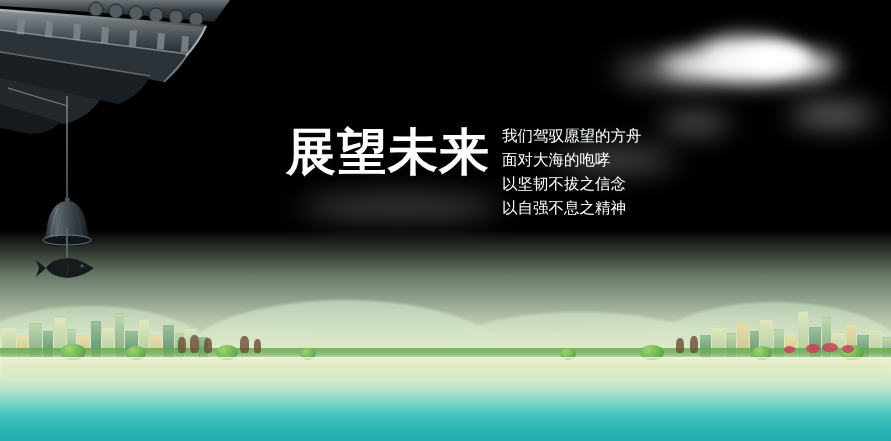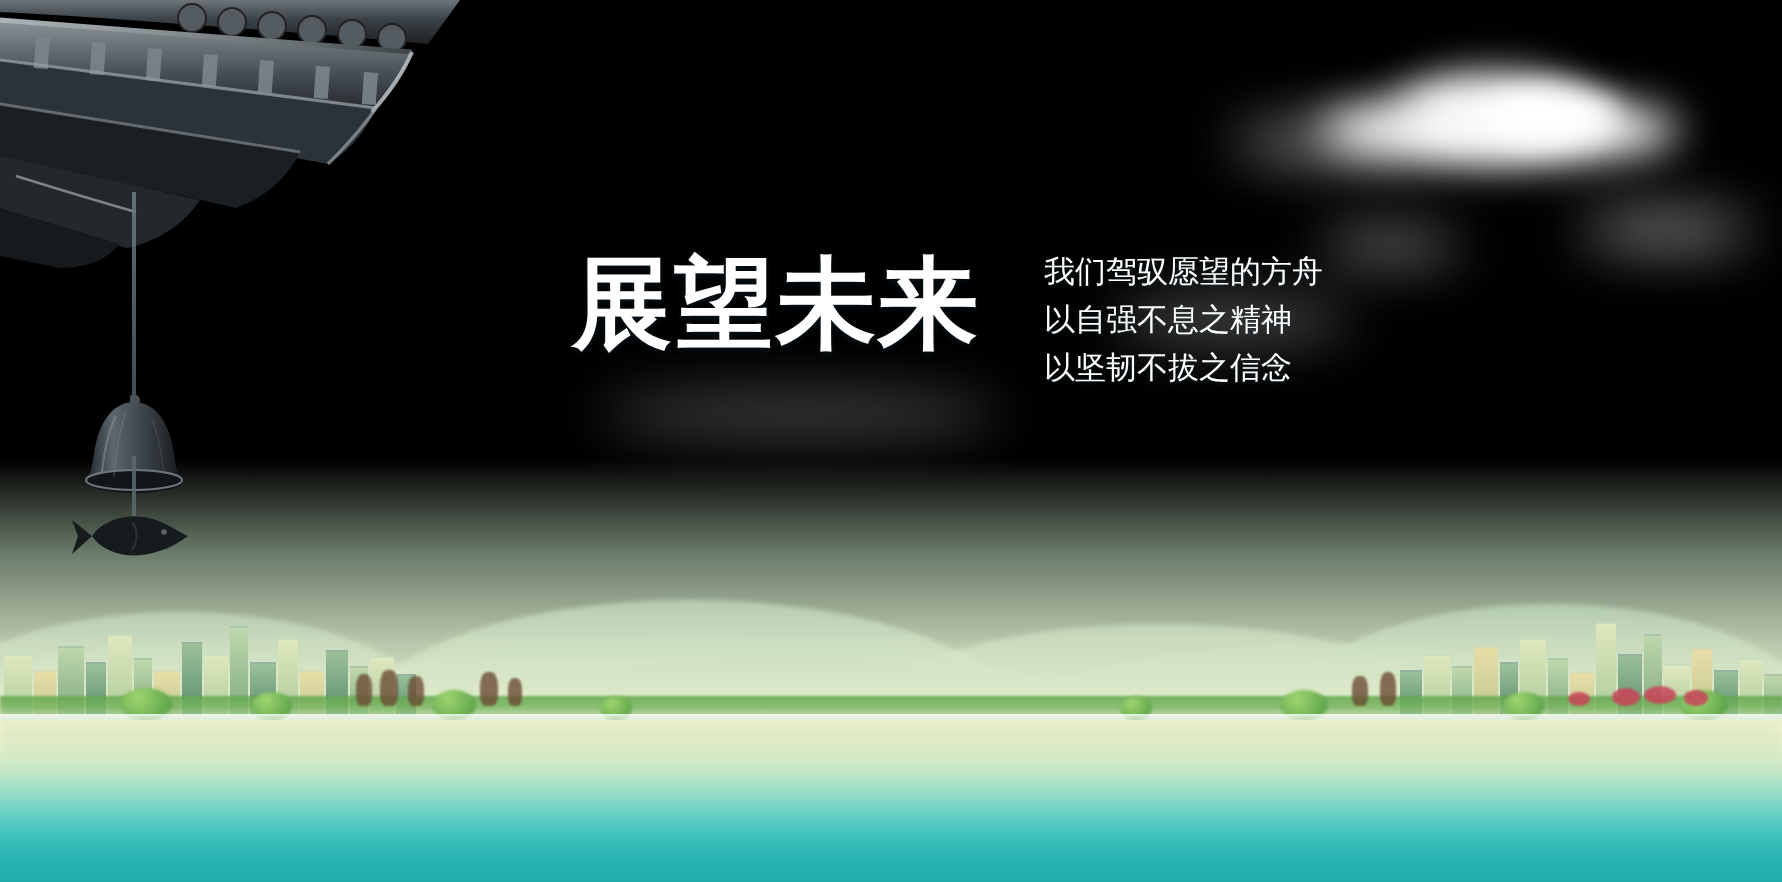--- a/index.html
+++ b/index.html
@@ -169,21 +169,21 @@
     font-weight: bold;
     color: #ffffff;
     letter-spacing: 1px;
     line-height: 56px;
     white-space: nowrap;
     text-shadow: 0 1px 3px rgba(20,60,80,.35);
     text-align: right;
   }
   .poem {
     position: absolute;
-    left: 522px; top: 124px;
+    left: 502px; top: 124px;
     width: 260px;
   }
   .poem-line {
     font-size: 15.5px;
     line-height: 24px;
     color: #ffffff;
     white-space: nowrap;
     text-shadow: 0 1px 2px rgba(30,70,90,.30);
   }
 </style>
@@ -387,17 +387,18 @@
              C30,28 16,25 10,16 Z" fill="#161b1e"></path>
     <path d="M10,16 L0,8 L3,16 L0,25 Z" fill="#161b1e"></path>
     <circle cx="46" cy="14" r="1.4" fill="#5c6369"></circle>
     <path d="M30,9 C33,12 33,19 30,23" stroke="#2c3337" stroke-width="1" fill="none"></path>
   </svg>
 
   <div class="title">展望未来</div>
 
   <div class="poem">
     <div class="poem-line">我们驾驭愿望的方舟</div>
+    <div class="poem-line">面对大海的咆哮</div>
+    <div class="poem-line">以坚韧不拔之信念</div>
     <div class="poem-line">以自强不息之精神</div>
-    <div class="poem-line">以坚韧不拔之信念</div>
   </div>
 
 </div>
 
 </body></html>

